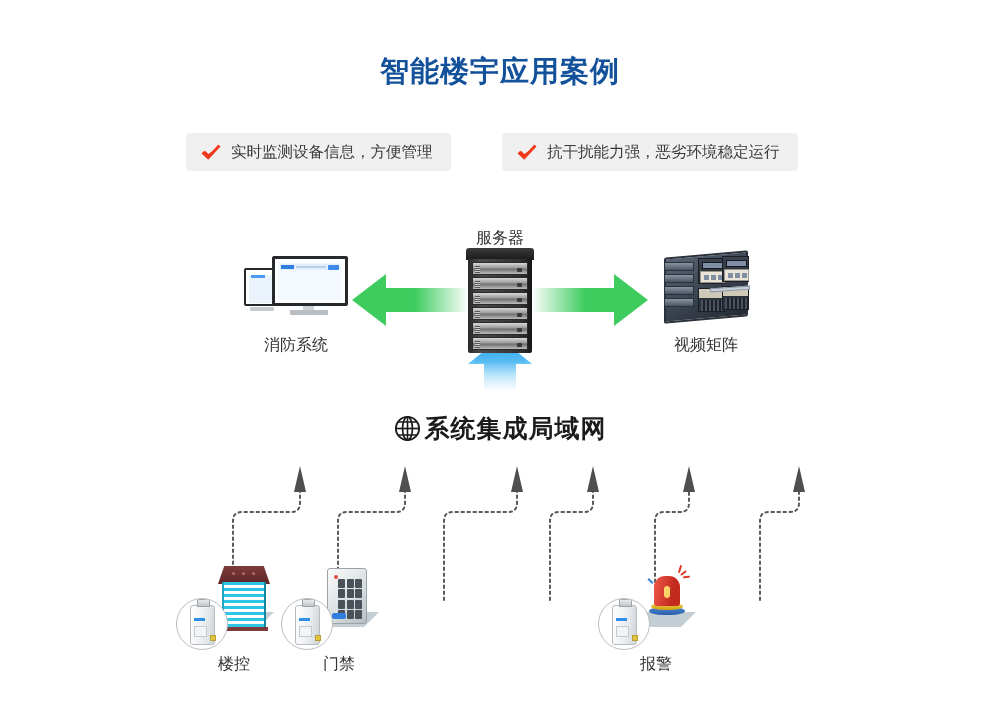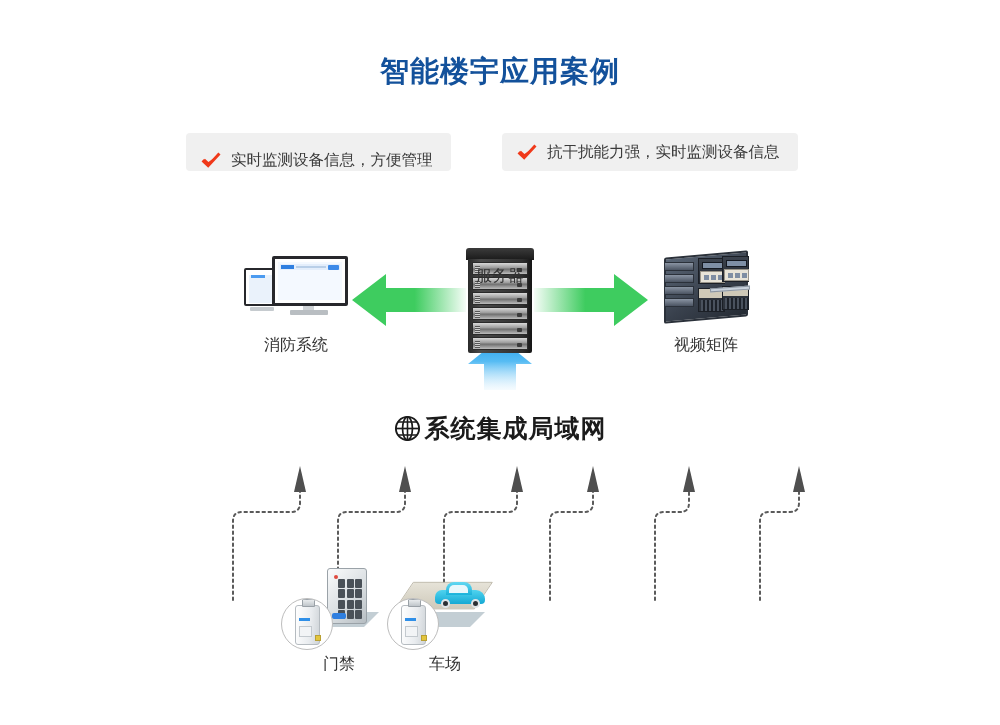--- a/index.html
+++ b/index.html
@@ -21,21 +21,21 @@
 
   
   .pill {
     position: absolute; height: 38px;
     background: #f0f0f0; border-radius: 4px;
     display: flex; align-items: center;
     padding: 0 18px 0 14px;
   }
   .pill .check { width: 22px; height: 22px; margin-right: 9px; flex: 0 0 auto; }
   .pill .ptext { font-size: 15.5px; color: #3a3a3a; white-space: nowrap; }
-  #pill1 { left: 186px; top: 133px; align-items: flex-end; }
+  #pill1 { left: 186px; top: 133px; }
   #pill2 { left: 502px; top: 133px; }
 
   
   .node-label {
     position: absolute; text-align: center;
     font-size: 16px; color: #333; white-space: nowrap;
   }
 
   
   #server-wrap { position: absolute; left: 466px; top: 248px; width: 68px; height: 105px; }
@@ -288,21 +288,21 @@
       <path d="M2.8 12.4 L8.9 18.2 L21.2 4.8" stroke="#f0391a" stroke-width="3.2" fill="none" stroke-linecap="butt"></path>
     </svg>
     <span class="ptext">实时监测设备信息，方便管理</span>
   </div>
 
   <div class="pill" id="pill2">
     <svg class="check" viewBox="0 0 24 24">
       <path d="M3.5 12.2 L9 17.6 L20.5 5.2 L18.6 7.6 L9.2 14.2 L5.4 10.6 Z" fill="#f0391a"></path>
       <path d="M2.8 12.4 L8.9 18.2 L21.2 4.8" stroke="#f0391a" stroke-width="3.2" fill="none" stroke-linecap="butt"></path>
     </svg>
-    <span class="ptext">抗干扰能力强，实时监测设备信息</span>
+    <span class="ptext">抗干扰能力强，恶劣环境稳定运行</span>
   </div>
 
   <svg id="garrow-left" class="garrow" width="114" height="56" viewBox="0 0 114 56">
     <defs>
       <linearGradient id="gl" x1="0" y1="0" x2="1" y2="0">
         <stop offset="0%" stop-color="#3ecc5f" stop-opacity="1"></stop>
         <stop offset="55%" stop-color="#3ecc5f" stop-opacity="1"></stop>
         <stop offset="100%" stop-color="#3ecc5f" stop-opacity="0.05"></stop>
       </linearGradient>
     </defs>
@@ -335,21 +335,21 @@
     <div class="srv-top"></div>
     <div class="srv-body">
       <div class="bay"></div>
       <div class="bay"></div>
       <div class="bay"></div>
       <div class="bay"></div>
       <div class="bay"></div>
       <div class="bay"></div>
     </div>
   </div>
-  <div class="node-label" style="left:440px; top:228px; width:120px;margin-top:38px;">服务器</div>
+  <div class="node-label" style="left:440px; top:228px; width:120px;">服务器</div>
 
   <div id="monitor">
     <div class="mon-back">
       <div class="mon-back-scr">
           <div class="bar"></div>
         </div>
     </div>
     <div class="mon-stand2">
         <div class="base2"></div>
       </div>
@@ -424,20 +424,43 @@
     <g fill="#4f4f4f">
       <path d="M300 466 L306 492 L294 492 Z"></path>
       <path d="M405 466 L411 492 L399 492 Z"></path>
       <path d="M517 466 L523 492 L511 492 Z"></path>
       <path d="M593 466 L599 492 L587 492 Z"></path>
       <path d="M689 466 L695 492 L683 492 Z"></path>
       <path d="M799 466 L805 492 L793 492 Z"></path>
     </g>
   </svg>
 
+  <div class="device" style="left:174px; top:558px;">
+    <div class="dev-art">
+      <div class="dev-ground"></div>
+      <div class="bld">
+        <div class="roof">
+            <i style="left:14px"></i>
+            <i style="left:24px"></i>
+            <i style="left:34px"></i>
+          </div>
+        <div class="body"></div>
+        <div class="base"></div>
+      </div>
+      <div class="conv-badge">
+        <div class="conv">
+          <span class="usb"></span>
+            <span class="led"></span>
+            <span class="lbl"></span>
+            <span class="tab"></span>
+        </div>
+      </div>
+    </div>
+    <div class="dev-name">楼控</div>
+  </div>
 
   <div class="device" style="left:279px; top:558px;">
     <div class="dev-art">
       <div class="dev-ground"></div>
       <div class="kp">
         <div class="shadow"></div>
         <div class="panel">
           <span class="dot"></span>
           <span class="keys">
               <span></span>
@@ -461,41 +484,41 @@
           <span class="usb"></span>
             <span class="led"></span>
             <span class="lbl"></span>
             <span class="tab"></span>
         </div>
       </div>
     </div>
     <div class="dev-name">门禁</div>
   </div>
 
-  <div class="device" style="left:385px; top:558px;">
+
+
+  <div class="device" style="left:596px; top:558px;">
     <div class="dev-art">
       <div class="dev-ground"></div>
-      <div class="cp">
-        <div class="lot"></div>
-        <div class="car">
-          <span class="body"></span>
-            <span class="cabin"></span>
-            <span class="win"></span>
-          <span class="w1"></span>
-            <span class="w2"></span>
-        </div>
+      <div class="al">
+        <span class="ray r1"></span>
+          <span class="ray r2"></span>
+          <span class="ray r3"></span>
+          <span class="ray rb"></span>
+        <div class="ringB"></div>
+          <div class="ringY"></div>
+        <div class="dome"></div>
+          <div class="glow"></div>
       </div>
       <div class="conv-badge">
         <div class="conv">
           <span class="usb"></span>
             <span class="led"></span>
             <span class="lbl"></span>
             <span class="tab"></span>
         </div>
       </div>
     </div>
-    <div class="dev-name">车场</div>
-  </div>
-
-
+    <div class="dev-name">报警</div>
+  </div>
 
 
 </div>
 
 </body></html>

